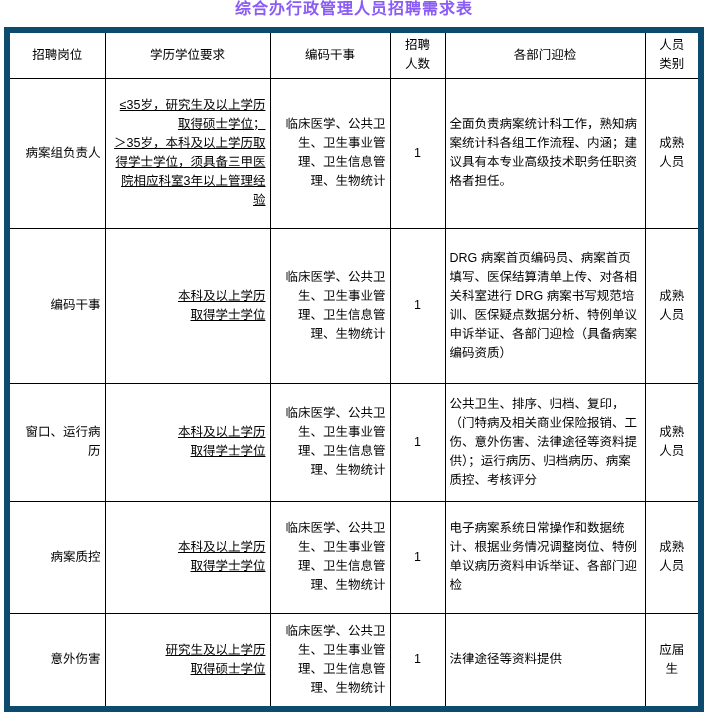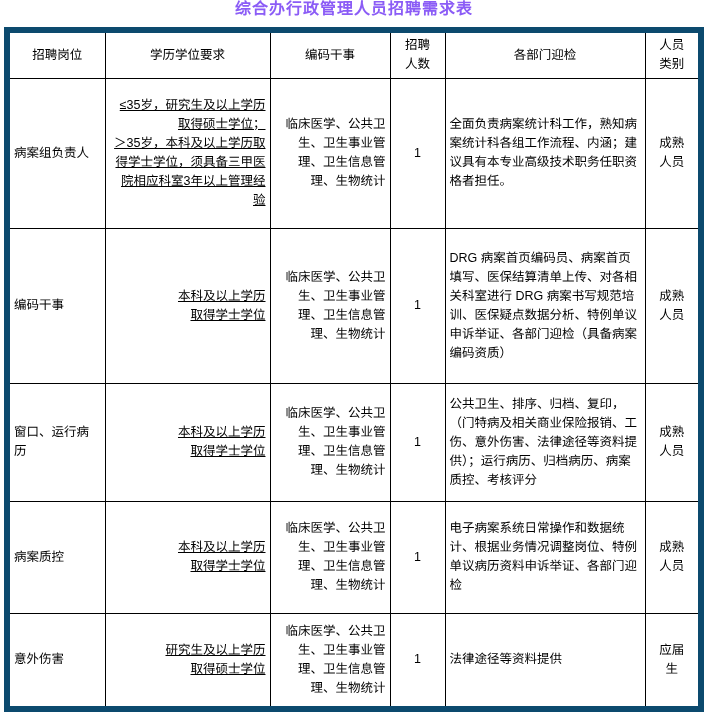--- a/index.html
+++ b/index.html
@@ -55,21 +55,21 @@
   col.c-num   { width: 55px; }
   col.c-duty  { width: 200px; }
   col.c-type  { width: 56px; }
 
   thead td {
     text-align: center;
     height: 48px;
     font-size: 13px;
     line-height: 18px;
   }
-  .cell-pos    { text-align: left; }
+  .cell-pos    { text-align: right; }
   .cell-num    { text-align: center; }
   .cell-type   { text-align: center; }
   .cell-duty   { text-align: left; padding-left: 6px; padding-right: 6px; }
   .cell-major  { text-align: right; }
   .cell-edu    { text-align: right; text-decoration: underline; }
 
   .r1 td { height: 150px; }
   .r2 td { height: 155px; }
   .r3 td { height: 118px; }
   .r4 td { height: 112px; }

